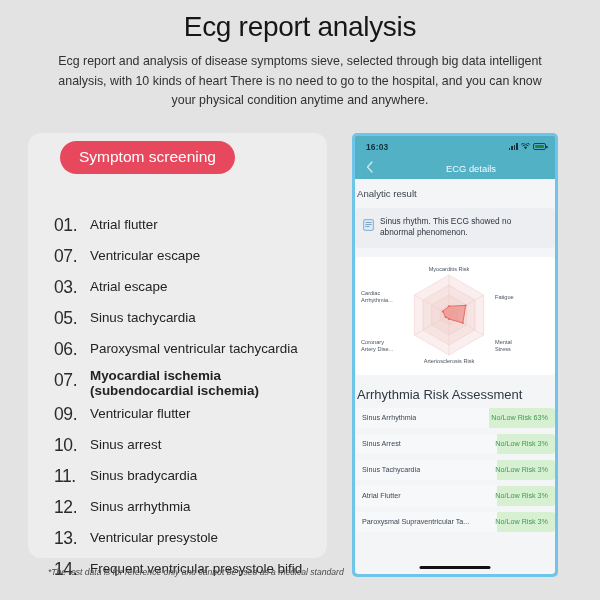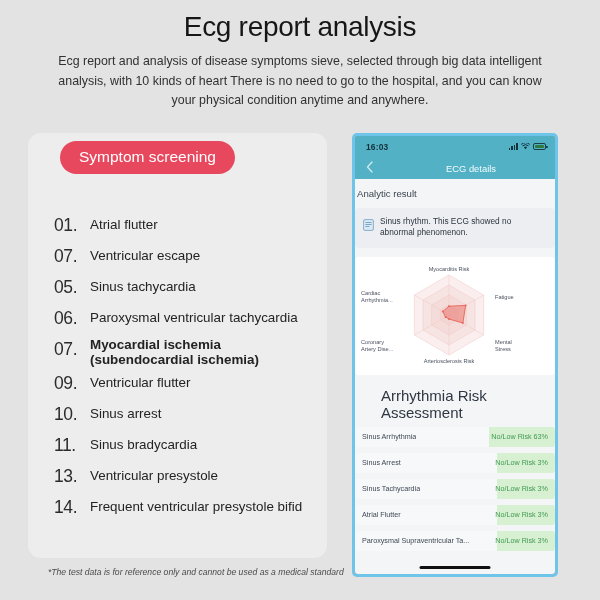--- a/index.html
+++ b/index.html
@@ -199,24 +199,23 @@
     position:absolute;
     font-size:5.6px;
     color:#4a5260;
     line-height:7px;
     white-space:nowrap;
   }
   .rlabel span{display:block;}
 
   
   .risk-title{
-    font-size:15px;
+    font-size:13px;
     color:#2f3742;
     padding:12px 2px 0;
-    margin-left:24px;
   }
   .risk-row{
     margin-top:6px;
     height:20px;
     background:#f7f8f9;
     border-radius:3px;
     display:flex;
     align-items:center;
     justify-content:space-between;
     padding:0 0 0 7px;
@@ -266,20 +265,24 @@
     <div class="sym-list" id="sym-list">
         <div class="sym-row">
           <div class="sym-num">01.</div>
           <div class="sym-txt">Atrial flutter</div>
         </div>
         <div class="sym-row">
           <div class="sym-num">07.</div>
           <div class="sym-txt">Ventricular escape</div>
         </div>
         <div class="sym-row">
+          <div class="sym-num">03.</div>
+          <div class="sym-txt">Atrial escape</div>
+        </div>
+        <div class="sym-row">
           <div class="sym-num">05.</div>
           <div class="sym-txt">Sinus tachycardia</div>
         </div>
         <div class="sym-row">
           <div class="sym-num">06.</div>
           <div class="sym-txt">Paroxysmal ventricular tachycardia</div>
         </div>
         <div class="sym-row">
           <div class="sym-num">07.</div>
           <div class="sym-txt two-line">
@@ -291,20 +294,24 @@
           <div class="sym-num">09.</div>
           <div class="sym-txt">Ventricular flutter</div>
         </div>
         <div class="sym-row">
           <div class="sym-num">10.</div>
           <div class="sym-txt">Sinus arrest</div>
         </div>
         <div class="sym-row">
           <div class="sym-num">11.</div>
           <div class="sym-txt">Sinus bradycardia</div>
+        </div>
+        <div class="sym-row">
+          <div class="sym-num">12.</div>
+          <div class="sym-txt">Sinus arrhythmia</div>
         </div>
         <div class="sym-row">
           <div class="sym-num">13.</div>
           <div class="sym-txt">Ventricular presystole</div>
         </div>
         <div class="sym-row">
           <div class="sym-num">14.</div>
           <div class="sym-txt">Frequent ventricular presystole bifid</div>
         </div>
       </div>

